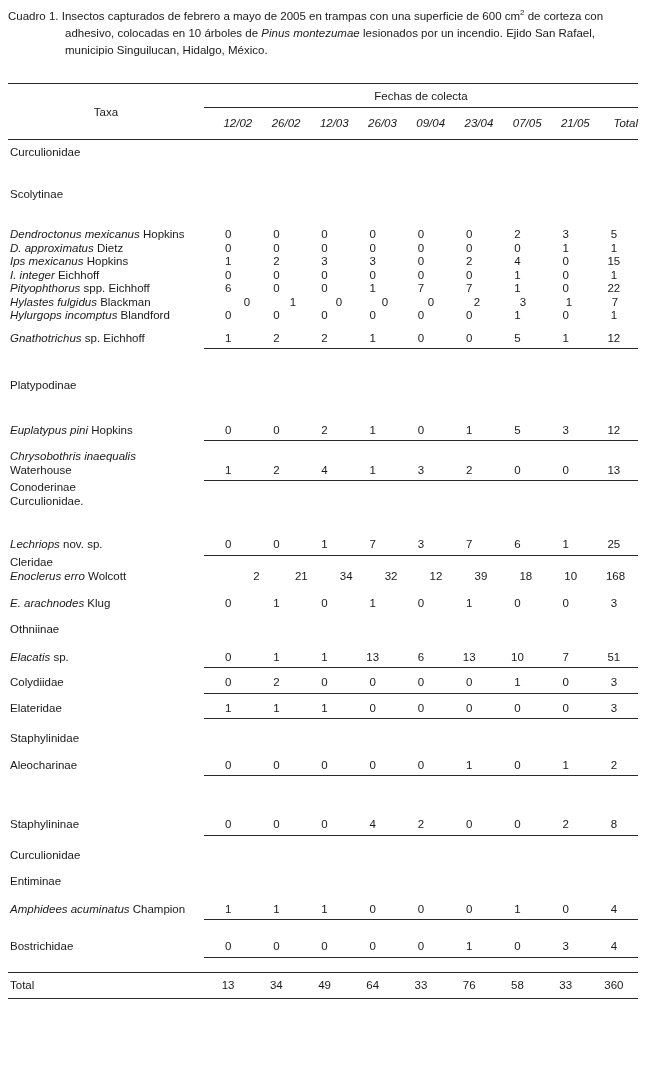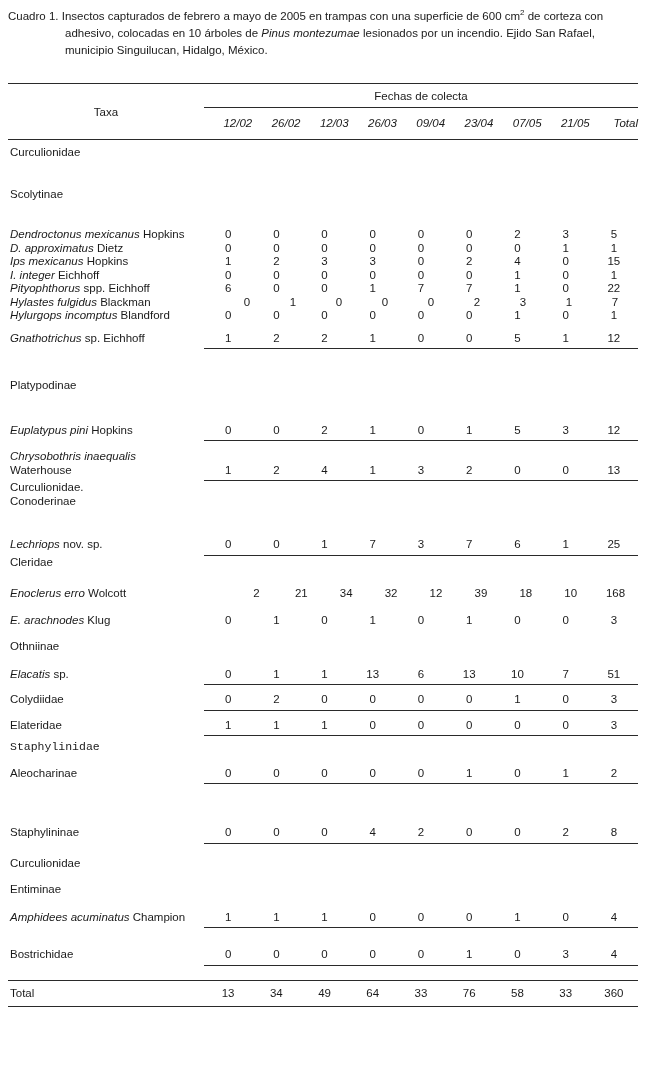--- a/index.html
+++ b/index.html
@@ -255,46 +255,46 @@
             <div class="val">1</div>
             <div class="val">3</div>
             <div class="val">2</div>
             <div class="val">0</div>
             <div class="val">0</div>
             <div class="val">13</div>
           </div>
         </div>
         <div class="rule" style="margin-top: 3px;"></div>
         <div class="row" style="margin-top: 0px;">
+          <div class="taxa">Conoderinae</div>
+        </div>
+        <div class="row" style="margin-top: 0px;">
           <div class="taxa">Curculionidae.</div>
         </div>
-        <div class="row" style="margin-top: 0px;">
-          <div class="taxa">Conoderinae</div>
-        </div>
         <div class="row" style="margin-top: 30px;">
           <div class="taxa">
             <div class="tline"><i>Lechriops</i><span> nov. sp.</span></div>
           </div>
           <div class="vals">
             <div class="val">0</div>
             <div class="val">0</div>
             <div class="val">1</div>
             <div class="val">7</div>
             <div class="val">3</div>
             <div class="val">7</div>
             <div class="val">6</div>
             <div class="val">1</div>
             <div class="val">25</div>
           </div>
         </div>
         <div class="rule" style="margin-top: 3px;"></div>
         <div class="row" style="margin-top: 0px;">
           <div class="taxa">Cleridae</div>
         </div>
-        <div class="row" style="margin-top: 18px; gap: 30px;">
+        <div class="row" style="margin-top: 1px; gap: 30px;">
           <div class="taxa">
             <div class="tline"><i>Enoclerus erro</i><span> Wolcott</span></div>
           </div>
           <div class="vals">
             <div class="val">2</div>
             <div class="val">21</div>
             <div class="val">34</div>
             <div class="val">32</div>
             <div class="val">12</div>
             <div class="val">39</div>
@@ -366,21 +366,21 @@
             <div class="val">1</div>
             <div class="val">0</div>
             <div class="val">0</div>
             <div class="val">0</div>
             <div class="val">0</div>
             <div class="val">0</div>
             <div class="val">3</div>
           </div>
         </div>
         <div class="rule" style="margin-top: 3px;"></div>
-        <div class="row" style="margin-top: 4px; font-family: Liberation Mono, monospace;">
+        <div class="row" style="margin-top: 13px;">
           <div class="taxa">Staphylinidae</div>
         </div>
         <div class="row" style="margin-top: 13px;">
           <div class="taxa">
             <div class="tline"><span>Aleocharinae</span></div>
           </div>
           <div class="vals">
             <div class="val">0</div>
             <div class="val">0</div>
             <div class="val">0</div>

